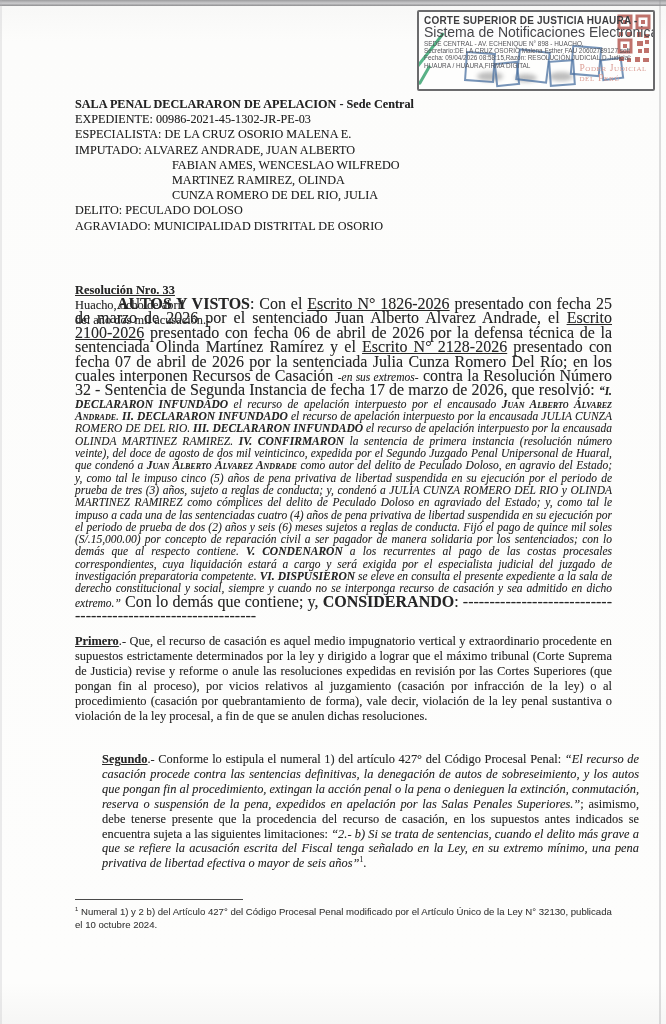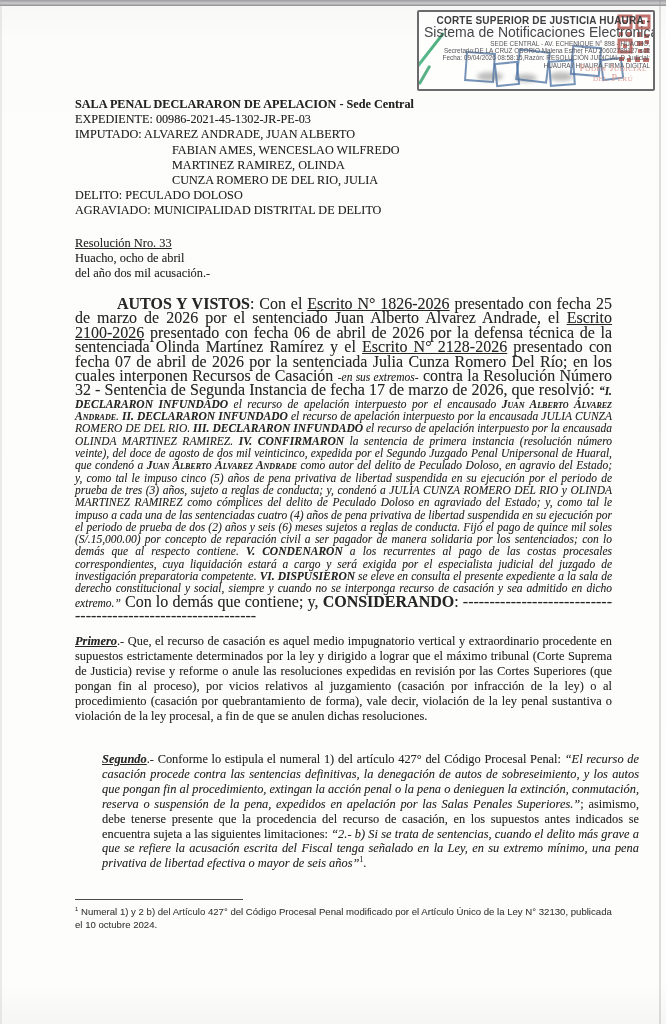--- a/index.html
+++ b/index.html
@@ -19,67 +19,67 @@
     background:rgba(180,180,182,.25);}
 
   
   .stamp{
     position:absolute;left:417px;top:10px;width:234px;height:77px;
     border:2px solid #6b6b6d;border-radius:2px;
     background:rgba(255,255,255,.6);
     font-family:"Liberation Sans", sans-serif;
     overflow:hidden;
   }
-  .stamp-inner{position:absolute;left:5px;top:3px;right:3px;text-align:right;}
+  .stamp-inner{position:absolute;left:5px;top:3px;right:3px;}
   .stamp-title{font-size:10px;font-weight:700;color:#3d3d40;letter-spacing:.2px;line-height:11.5px;white-space:nowrap;}
   .stamp-title2{font-size:14px;color:#46464a;line-height:11px;white-space:nowrap;}
   .stamp-small{margin-top:2px;font-size:6.4px;color:#55555a;line-height:7.4px;}
   .stamp-small div{white-space:nowrap;}
   .qr{position:absolute;right:2px;top:2px;opacity:.8;}
   .pen-stroke{position:absolute;left:9px;top:16px;width:3px;height:46px;
     background:linear-gradient(#2f9e68,#3db07a);transform:rotate(38deg);border-radius:2px;opacity:.85;}
   .pen-stroke2{position:absolute;left:4px;top:52px;width:3px;height:22px;
     background:#2f9e68;transform:rotate(30deg);border-radius:2px;opacity:.8;}
   .sig-blob{position:absolute;background:rgba(70,70,72,.35);border-radius:50%;filter:blur(2px);}
   .blob1{left:58px;top:60px;width:26px;height:9px;}
   .blob2{left:96px;top:62px;width:22px;height:8px;}
   .blob3{left:130px;top:60px;width:24px;height:9px;}
   .bluesq{position:absolute;border:2px solid rgba(74,112,160,.75);}
   .bq1{left:46px;top:40px;width:26px;height:26px;transform:rotate(4deg);}
   .bq2{left:76px;top:50px;width:20px;height:20px;transform:rotate(-6deg);}
   .bq3{left:98px;top:38px;width:28px;height:28px;transform:rotate(7deg);}
   .bq4{left:130px;top:48px;width:22px;height:22px;transform:rotate(-4deg);}
   .bq5{left:152px;top:34px;width:26px;height:26px;transform:rotate(5deg);}
   .bq6{left:182px;top:46px;width:18px;height:18px;transform:rotate(-7deg);}
-  .watermark{position:absolute;right:6px;bottom:6px;text-align:center;
+  .watermark{position:absolute;right:6px;bottom:6px;text-align:left;
     font-family:"Liberation Serif",serif;color:#db9d94;
     font-variant:small-caps;letter-spacing:.6px;line-height:10px;font-size:9.5px;}
   .watermark .wm2{font-size:10px;}
 
   
   .hdr{position:absolute;left:75px;top:97px;width:540px;font-size:12.2px;line-height:15.2px;color:#232323;
     text-shadow:0 0 .5px rgba(40,40,40,.30);}
   .hdr .b{font-weight:700;}
   .hdr .ind{padding-left:97px;}
 
   .resblock{position:absolute;left:75px;top:236px;width:300px;font-size:12.4px;line-height:15px;
     text-shadow:0 0 .5px rgba(40,40,40,.30);}
-  .res-num{font-weight:400;text-decoration:underline;}
+  .res-num{font-weight:700;text-decoration:underline;margin-top:47px;}
 
   .para{position:absolute;left:75px;width:537px;text-align:justify;
     text-shadow:0 0 .5px rgba(40,40,40,.30);}
   .para-quote{top:297px;font-size:11.5px;line-height:12.3px;font-style:italic;text-indent:42px;}
   .para-quote .f-n{font-size:16px;line-height:14.4px;font-style:normal;}
   .para-reg{font-size:12.4px;line-height:14.9px;}
   #para-primero{top:634px;}
   #para-segundo{top:752px;margin-left:27px;}
 
   .f-b{font-weight:700;}
   .f-i{font-style:italic;}
-  .f-u{text-decoration:underline;font-style:italic;}
+  .f-u{text-decoration:underline;}
   .f-sc{font-variant:small-caps;font-weight:bold;}
   .f-sup{vertical-align:super;font-size:.62em;line-height:0;}
 
   .foot-sep{position:absolute;left:75px;top:899px;width:168px;border-top:1.4px solid #4a4a4a;}
   .footnote{position:absolute;left:75px;top:906px;width:540px;
     font-family:"Liberation Sans",sans-serif;font-size:9.6px;line-height:12.6px;color:#3a3a3a;
     text-shadow:0 0 .4px rgba(40,40,40,.25);}
 </style>
 </head>
 <body>
@@ -135,26 +135,27 @@
     </div>
     <div class="watermark">
       <div class="wm1">Poder Judicial</div>
       <div class="wm2">del Perú</div>
     </div>
   </div>
 
   <div class="hdr">
     <div class="b">SALA PENAL DECLARARON DE APELACION - Sede Central</div>
     <div>EXPEDIENTE: 00986-2021-45-1302-JR-PE-03</div>
+    <div>ESPECIALISTA: DE LA CRUZ OSORIO MALENA E.</div>
     <div>IMPUTADO: ALVAREZ ANDRADE, JUAN ALBERTO</div>
     <div class="ind">FABIAN AMES, WENCESLAO WILFREDO</div>
     <div class="ind">MARTINEZ RAMIREZ, OLINDA</div>
     <div class="ind">CUNZA ROMERO DE DEL RIO, JULIA</div>
     <div>DELITO: PECULADO DOLOSO</div>
-    <div>AGRAVIADO: MUNICIPALIDAD DISTRITAL DE DELITO</div>
+    <div>AGRAVIADO: MUNICIPALIDAD DISTRITAL DE OSORIO</div>
   </div>
 
   <div class="resblock">
     <div class="res-num">Resolución Nro. 33</div>
     <div>Huacho, ocho de abril</div>
     <div>del año dos mil acusación.-</div>
   </div>
 
   <div class="para para-quote" id="para-autos"><span class="f-b f-n">AUTOS Y VISTOS</span><span class="f-n">: Con el </span><span class="f-u f-n">Escrito N° 1826-2026</span><span class="f-n"> presentado con fecha 25 de marzo de 2026 por el sentenciado Juan Alberto Alvarez Andrade, el </span><span class="f-u f-n">Escrito 2100-2026</span><span class="f-n"> presentado con fecha 06 de abril de 2026 por la defensa técnica de la sentenciada Olinda Martínez Ramírez y el </span><span class="f-u f-n">Escrito N° 2128-2026</span><span class="f-n"> presentado con fecha 07 de abril de 2026 por la sentenciada Julia Cunza Romero Del Río; en los cuales interponen Recursos de Casación </span><span class="f-i">-en sus extremos-</span><span class="f-n"> contra la Resolución Número 32 - Sentencia de Segunda Instancia de fecha 17 de marzo de 2026, que resolvió: </span><span class="f-b f-i">“I. DECLARARON INFUNDADO</span><span class="f-i"> el recurso de apelación interpuesto por el encausado </span><span class="f-i f-sc">Juan Alberto Álvarez Andrade</span><span class="f-i">. </span><span class="f-b f-i">II. DECLARARON INFUNDADO</span><span class="f-i"> el recurso de apelación interpuesto por la encausada JULIA CUNZA ROMERO DE DEL RIO. </span><span class="f-b f-i">III. DECLARARON INFUNDADO</span><span class="f-i"> el recurso de apelación interpuesto por la encausada OLINDA MARTINEZ RAMIREZ. </span><span class="f-b f-i">IV. CONFIRMARON</span><span class="f-i"> la sentencia de primera instancia (resolución número veinte), del doce de agosto de dos mil veinticinco, expedida por el Segundo Juzgado Penal Unipersonal de Huaral, que condenó a </span><span class="f-i f-sc">Juan Alberto Álvarez Andrade</span><span class="f-i"> como autor del delito de Peculado Doloso, en agravio del Estado; y, como tal le impuso cinco (5) años de pena privativa de libertad suspendida en su ejecución por el periodo de prueba de tres (3) años, sujeto a reglas de conducta; y, condenó a JULIA CUNZA ROMERO DEL RIO y OLINDA MARTINEZ RAMIREZ como cómplices del delito de Peculado Doloso en agraviado del Estado; y, como tal le impuso a cada una de las sentenciadas cuatro (4) años de pena privativa de libertad suspendida en su ejecución por el periodo de prueba de dos (2) años y seis (6) meses sujetos a reglas de conducta. Fijó el pago de quince mil soles (S/.15,000.00) por concepto de reparación civil a ser pagador de manera solidaria por los sentenciados; con lo demás que al respecto contiene. </span><span class="f-b f-i">V. CONDENARON</span><span class="f-i"> a los recurrentes al pago de las costas procesales correspondientes, cuya liquidación estará a cargo y será exigida por el especialista judicial del juzgado de investigación preparatoria competente. </span><span class="f-b f-i">VI. DISPUSIERON</span><span class="f-i"> se eleve en consulta el presente expediente a la sala de derecho constitucional y social, siempre y cuando no se interponga recurso de casación y sea admitido en dicho extremo.”</span><span class="f-n"> Con lo demás que contiene; y, </span><span class="f-b f-n">CONSIDERANDO</span><span class="f-n">: </span><span class="f-n">--------------------------------------------------------------</span></div>
   <div class="para para-reg" id="para-primero"><span class="f-b f-u f-n">Primero</span><span class="f-n">.- Que, el recurso de casación es aquel medio impugnatorio vertical y extraordinario procedente en supuestos estrictamente determinados por la ley y dirigido a lograr que el máximo tribunal (Corte Suprema de Justicia) revise y reforme o anule las resoluciones expedidas en revisión por las Cortes Superiores (que pongan fin al proceso), por vicios relativos al juzgamiento (casación por infracción de la ley) o al procedimiento (casación por quebrantamiento de forma), vale decir, violación de la ley penal sustantiva o violación de la ley procesal, a fin de que se anulen dichas resoluciones.</span></div>

